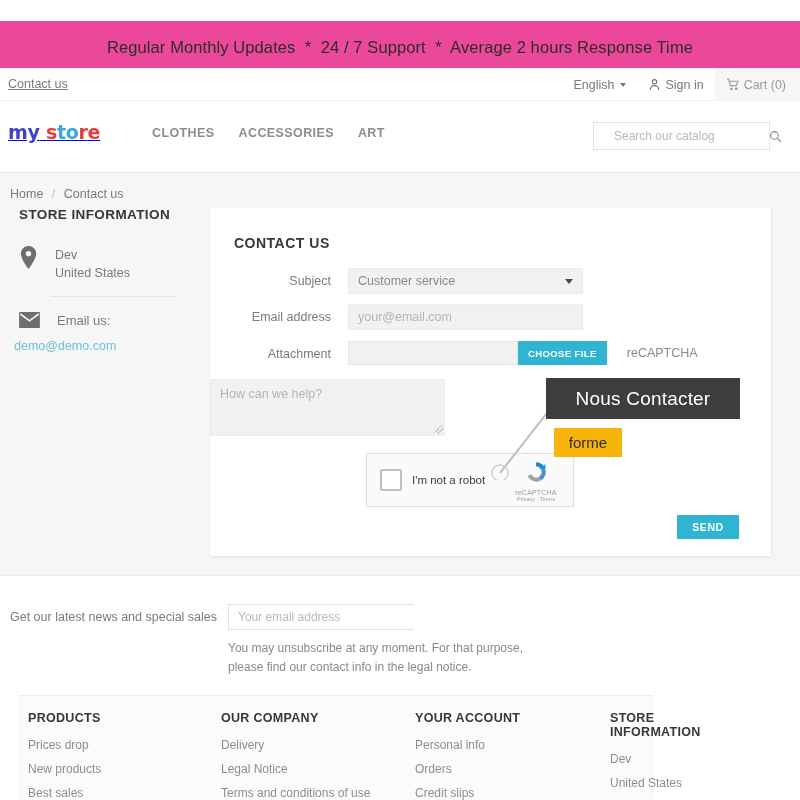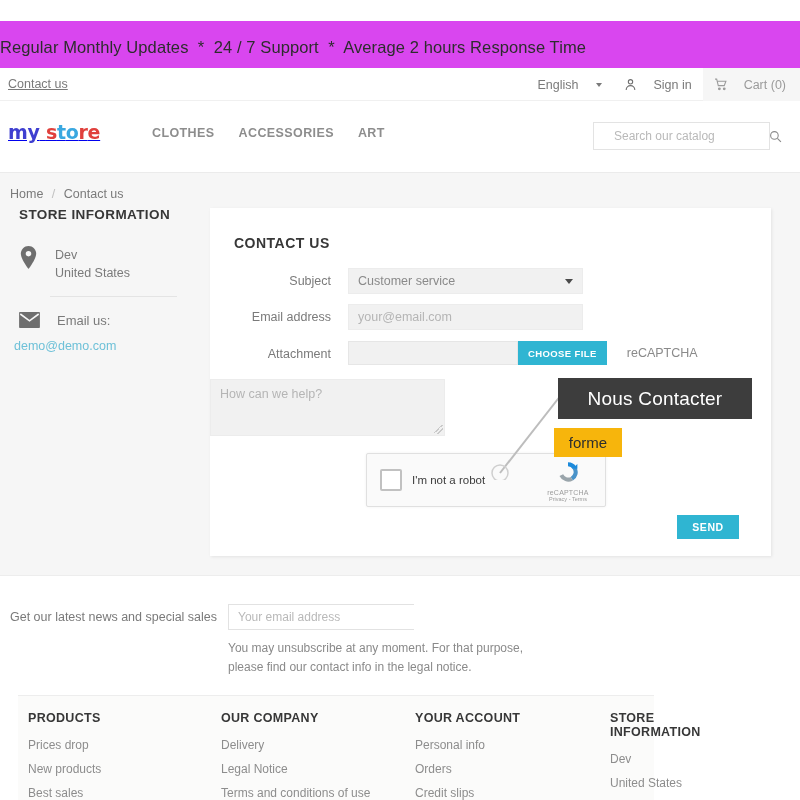--- a/index.html
+++ b/index.html
@@ -16,23 +16,24 @@
     color: #7a7a7a;
     font-size: 13px;
     position: relative;
   }
 
   
   .promo-banner {
     position: absolute;
     left: 0; top: 21px;
     width: 800px; height: 53px;
-    background: #d946ef;
-    display: flex;
-    align-items: center;
+    background: #ec4899;
+    display: flex;
+    align-items: center;
+    justify-content: center;
   }
   .promo-text {
     color: #2d2d2d;
     font-size: 16.5px;
     letter-spacing: .1px;
     white-space: pre;
   }
 
   
   .util-bar {
@@ -51,21 +52,21 @@
   .util-right {
     position: absolute;
     right: 0px; top: 0px;
     height: 33px;
     display: flex;
     align-items: center;
   }
   .util-item {
     display: flex;
     align-items: center;
-    gap: 16px;
+    gap: 4px;
     font-size: 12.5px;
     color: #7a7a7a;
     padding: 0 11px;
     height: 33px;
   }
   .util-item.cart {
     background: #f6f6f6;
     color: #9b9b9b;
     padding-right: 14px;
   }
@@ -288,21 +289,21 @@
     right: 1px; bottom: 1px;
     width: 9px; height: 9px;
     background:
       linear-gradient(135deg, transparent 0 40%, #c9c9c9 40% 50%, transparent 50% 65%, #c9c9c9 65% 75%, transparent 75%);
   }
 
   
   .recaptcha {
     position: absolute;
     left: 366px; top: 453px;
-    width: 240px; height: 54px;
+    width: 208px; height: 54px;
     background: #fafafa;
     border: 1px solid #e0e0e0;
     border-radius: 2px;
     display: flex;
     align-items: center;
     box-shadow: 0 0 3px rgba(0,0,0,.06);
   }
   .rc-check {
     width: 22px; height: 22px;
     border: 2px solid #c1c1c1;
@@ -343,21 +344,21 @@
 
   
   .anno-line {
     position: absolute;
     left: 490px; top: 390px;
     width: 80px; height: 90px;
     pointer-events: none;
   }
   .anno-dark {
     position: absolute;
-    left: 558px; top: 378px;
+    left: 546px; top: 378px;
     width: 194px; height: 41px;
     background: #3d3d3d;
     display: flex;
     align-items: center;
     justify-content: center;
     color: #ffffff;
     font-size: 19px;
     letter-spacing: .2px;
   }
   .anno-yellow {

